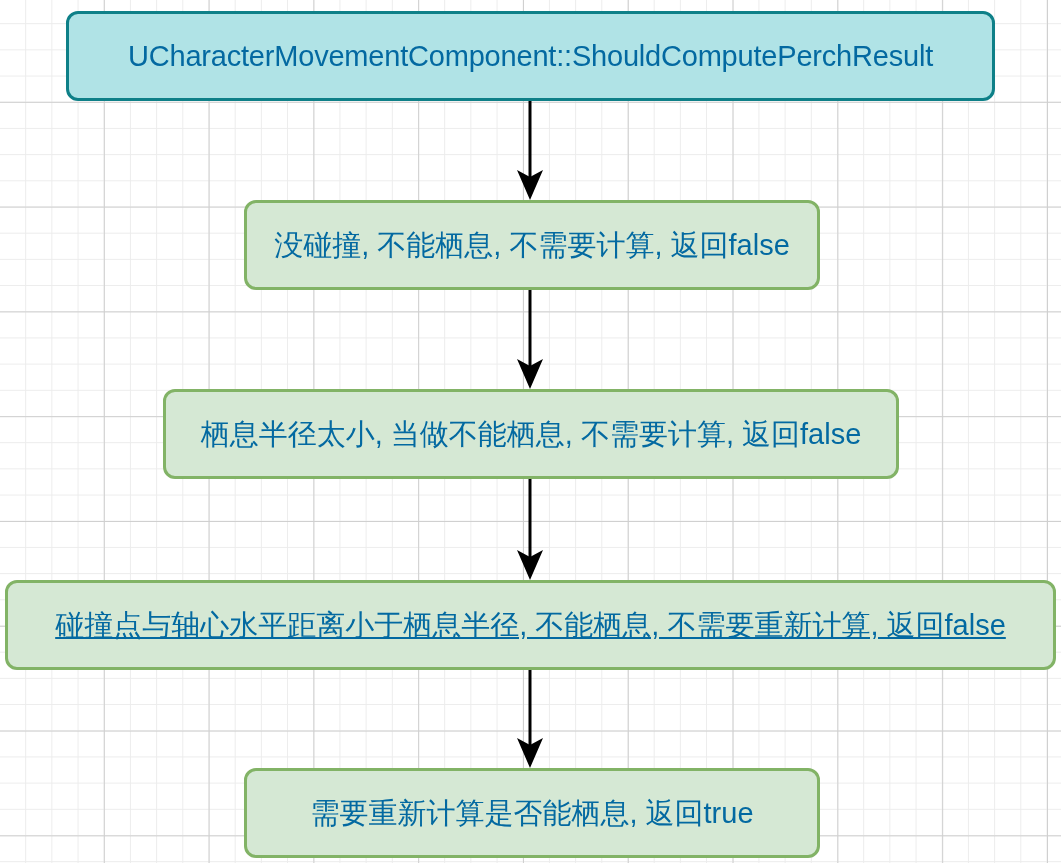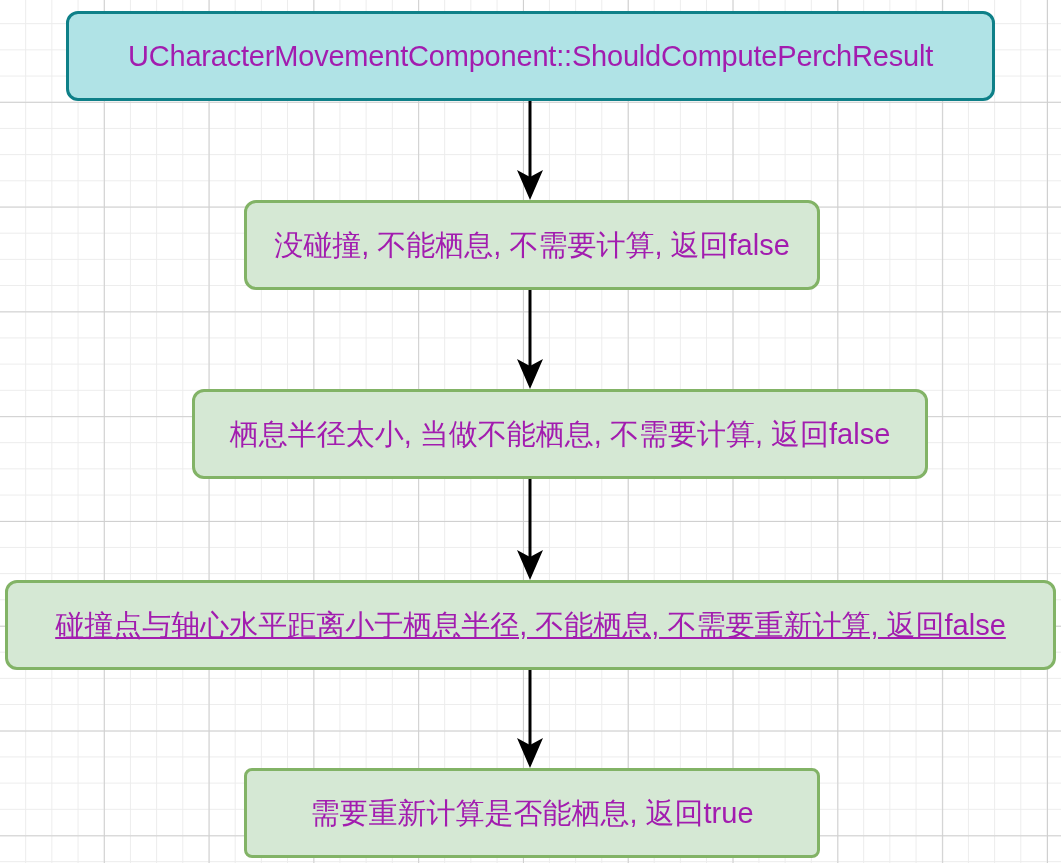--- a/index.html
+++ b/index.html
@@ -36,21 +36,21 @@
 
   .node {
     position: absolute;
     box-sizing: border-box;
     display: flex;
     align-items: center;
     justify-content: center;
     border-radius: 12px;
     text-align: center;
     line-height: 1.2;
-    color: #a21caf;
+    color: #0369a1;
     white-space: nowrap;
   }
 
   .node-start {
     background-color: #b0e3e6;
     border: 3px solid #0e8088;
     font-size: 29px;
     letter-spacing: -0.2px;
   }
 
@@ -64,41 +64,41 @@
   .arrow {
     position: absolute;
     overflow: visible;
   }
 
   
   #node-0 { left: 66px;  top: 11px;  width: 929px; height: 90px; }
   #node-1 { left: 244px; top: 200px; width: 576px; height: 90px; }
   #node-2 { left: 163px; top: 389px; width: 736px; height: 90px; }
   #node-3 { left: 5px;   top: 580px; width: 1051px; height: 90px; text-decoration: underline; }
-  #node-4 { left: 244px; top: 768px; width: 576px; height: 90px; border-radius: 8px; }
+  #node-4 { left: 244px; top: 768px; width: 576px; height: 90px; }
 
   #arrow-0 { left: 505px; top: 101px; width: 50px; height: 99px; }
   #arrow-1 { left: 505px; top: 290px; width: 50px; height: 99px; }
   #arrow-2 { left: 505px; top: 479px; width: 50px; height: 101px; }
   #arrow-3 { left: 505px; top: 670px; width: 50px; height: 98px; }
 </style>
 </head>
 <body>
 
 <div id="canvas">
 
   <div class="node node-start" id="node-0" style="background-color: rgb(176, 227, 230); border-color: rgb(14, 128, 136);">
     <span>UCharacterMovementComponent::ShouldComputePerchResult</span>
   </div>
 
   <div class="node node-step" id="node-1" style="background-color: rgb(213, 232, 212); border-color: rgb(130, 179, 102);">
     <span>没碰撞, 不能栖息, 不需要计算, 返回false</span>
   </div>
 
-  <div class="node node-step" id="node-2" style="background-color: rgb(213, 232, 212); border-color: rgb(130, 179, 102); margin-left: 29px;">
+  <div class="node node-step" id="node-2" style="background-color: rgb(213, 232, 212); border-color: rgb(130, 179, 102);">
     <span>栖息半径太小, 当做不能栖息, 不需要计算, 返回false</span>
   </div>
 
   <div class="node node-step" id="node-3" style="background-color: rgb(213, 232, 212); border-color: rgb(130, 179, 102);">
     <span>碰撞点与轴心水平距离小于栖息半径, 不能栖息, 不需要重新计算, 返回false</span>
   </div>
 
   <div class="node node-step" id="node-4" style="background-color: rgb(213, 232, 212); border-color: rgb(130, 179, 102);">
     <span>需要重新计算是否能栖息, 返回true</span>
   </div>

